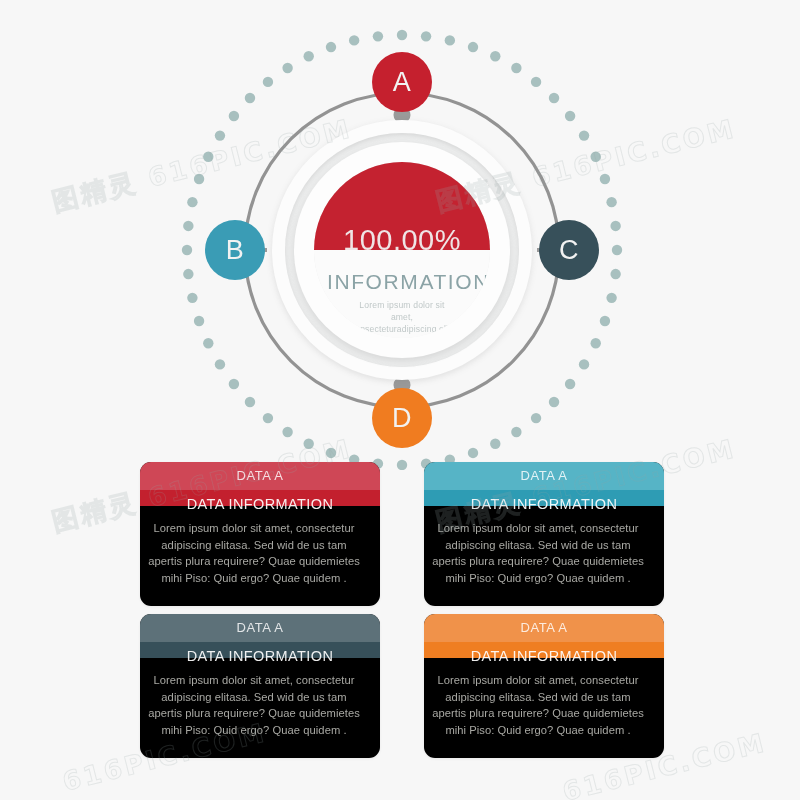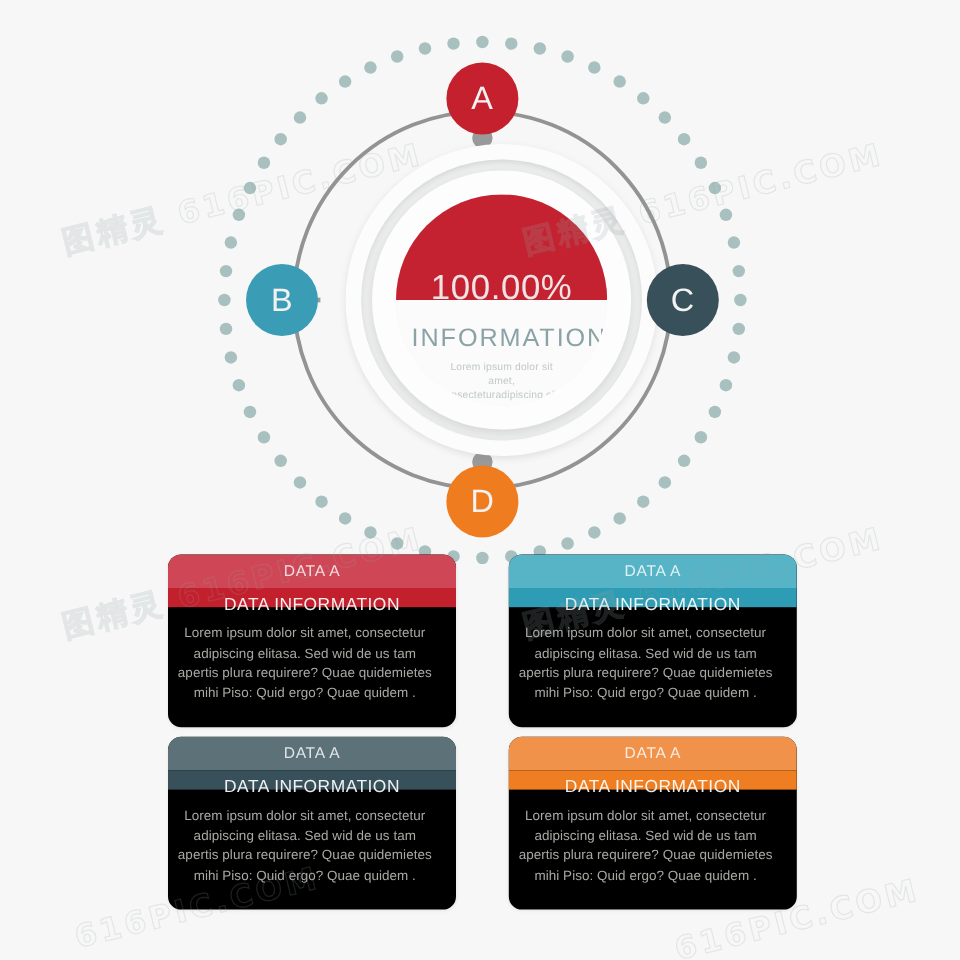--- a/index.html
+++ b/index.html
@@ -246,21 +246,21 @@
     <line x1="402" y1="385" x2="402" y2="407" stroke="#9a9a9a" stroke-width="4"></line>
     <line x1="245" y1="250" x2="267" y2="250" stroke="#9a9a9a" stroke-width="4"></line>
     <line x1="537" y1="250" x2="559" y2="250" stroke="#9a9a9a" stroke-width="4"></line>
 
     <circle cx="402" cy="115" r="8.5" fill="#9a9a9a"></circle>
     <circle cx="402" cy="385" r="8.5" fill="#9a9a9a"></circle>
     <circle cx="245" cy="250" r="8.5" fill="#9a9a9a"></circle>
     <circle cx="559" cy="250" r="8.5" fill="#9a9a9a"></circle>
   </svg>
 
-  <div class="center-wrap" style="left:288px; top:120px; width:260px; height:260px;">
+  <div class="center-wrap" style="left:272px; top:120px; width:260px; height:260px;">
     <div class="ring-outer-white" style="left:0; top:0; width:260px; height:260px;"></div>
     <div class="ring-gray" style="left:13px; top:13px; width:234px; height:234px;"></div>
     <div class="ring-white-2" style="left:22px; top:22px; width:216px; height:216px;"></div>
 
     <div class="core" style="left:42px; top:42px; width:176px; height:176px;">
       <div class="core-top"></div>
       <div class="core-bot"></div>
       <div class="pct">100.00%</div>
       <div class="info-title">INFORMATION</div>
       <div class="info-body">Lorem ipsum dolor sit amet, consecteturadipiscing elit. Quid enim possumus hoc agere divinius.</div>

